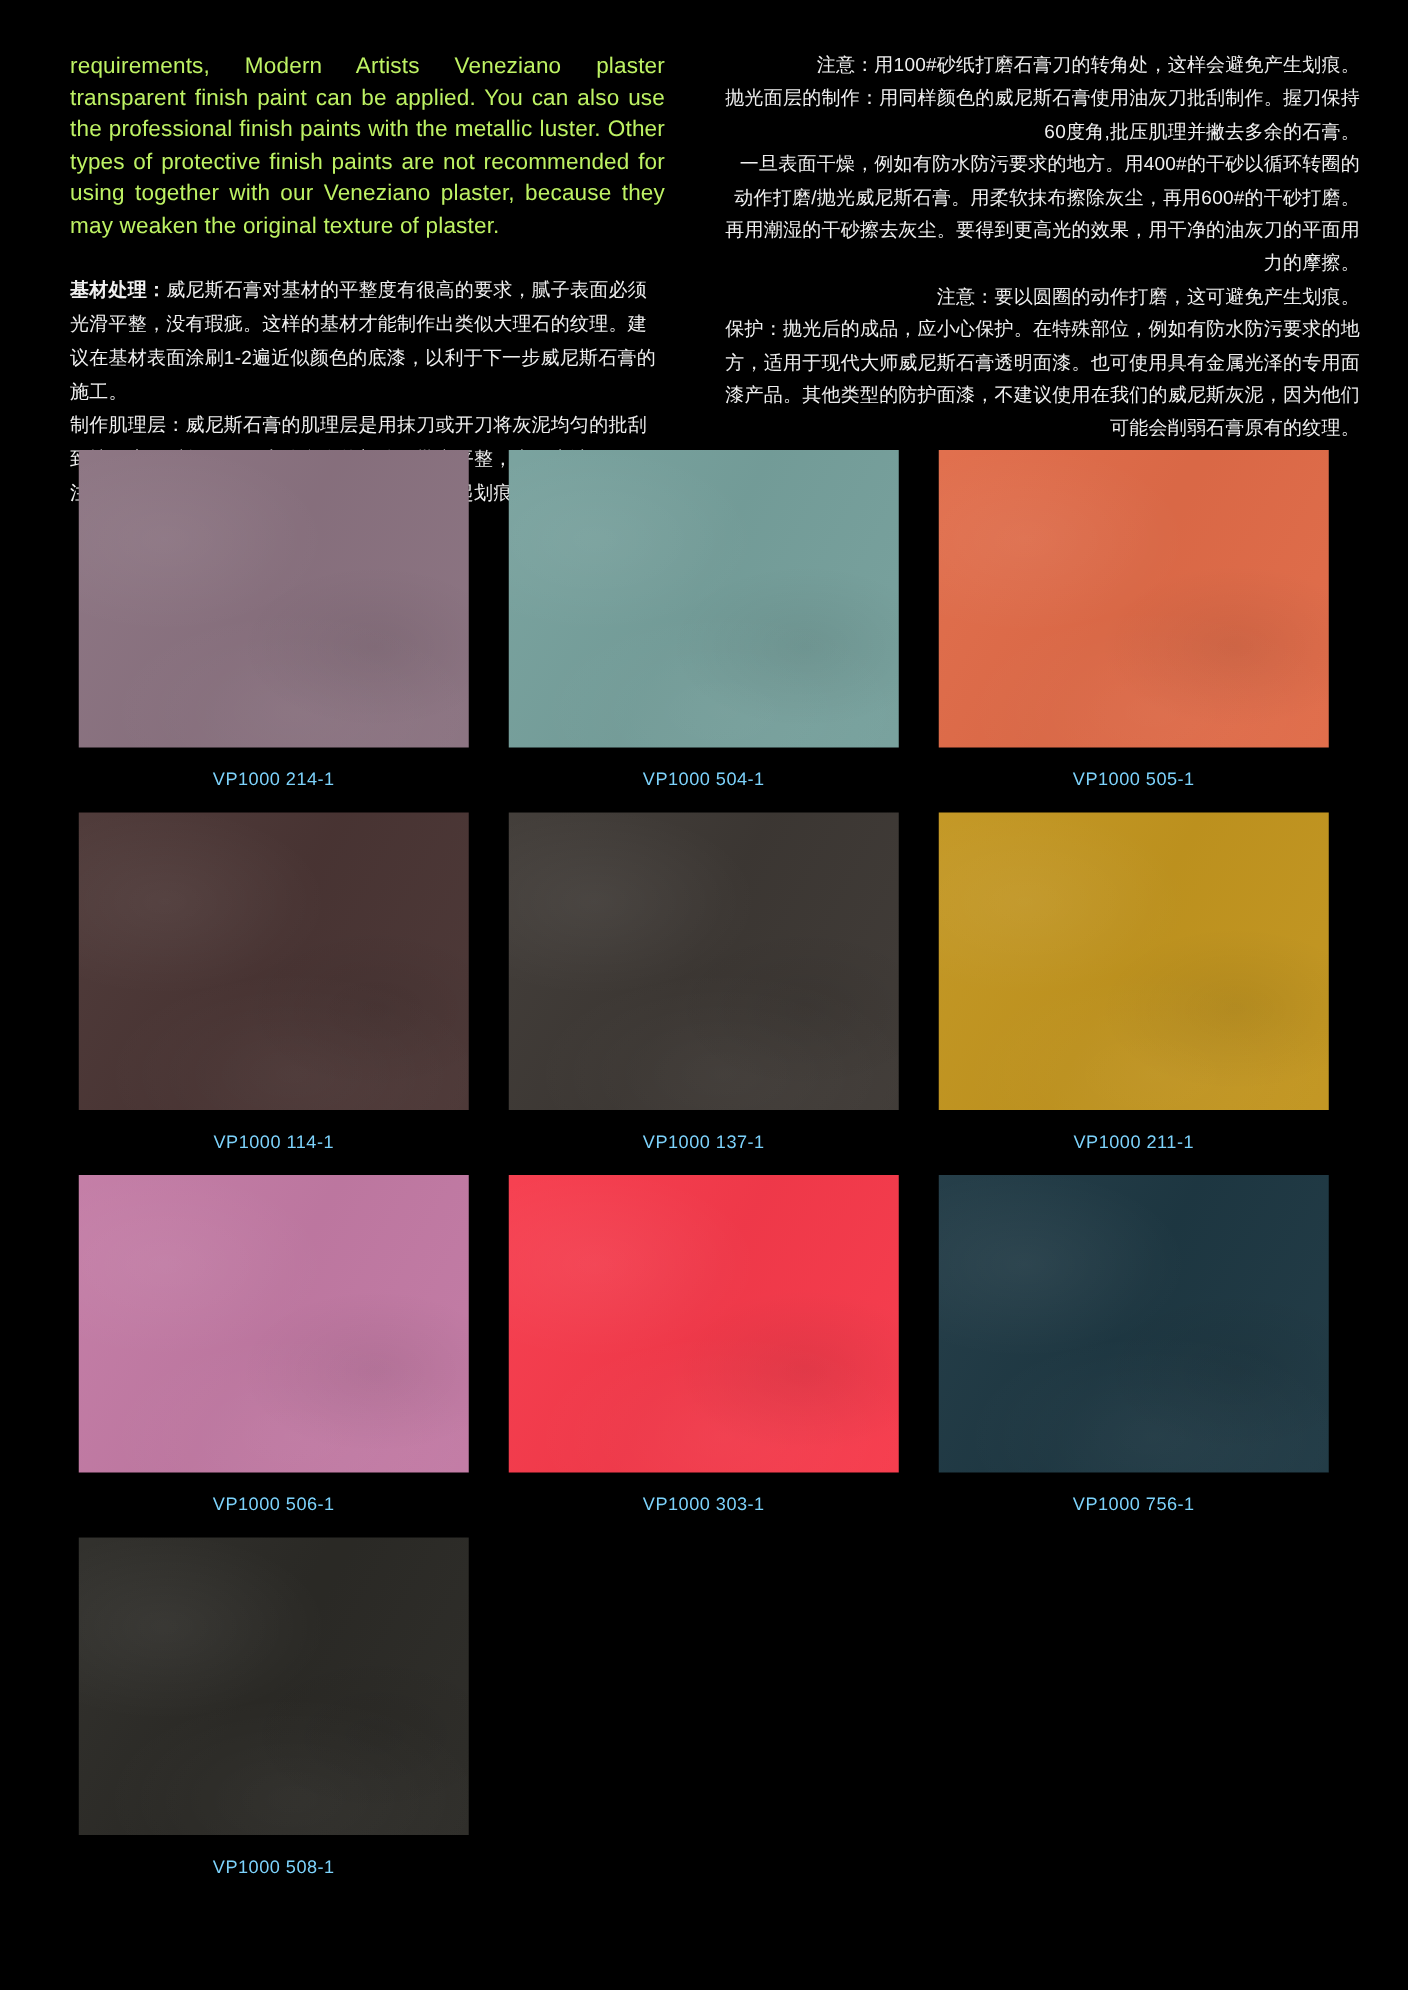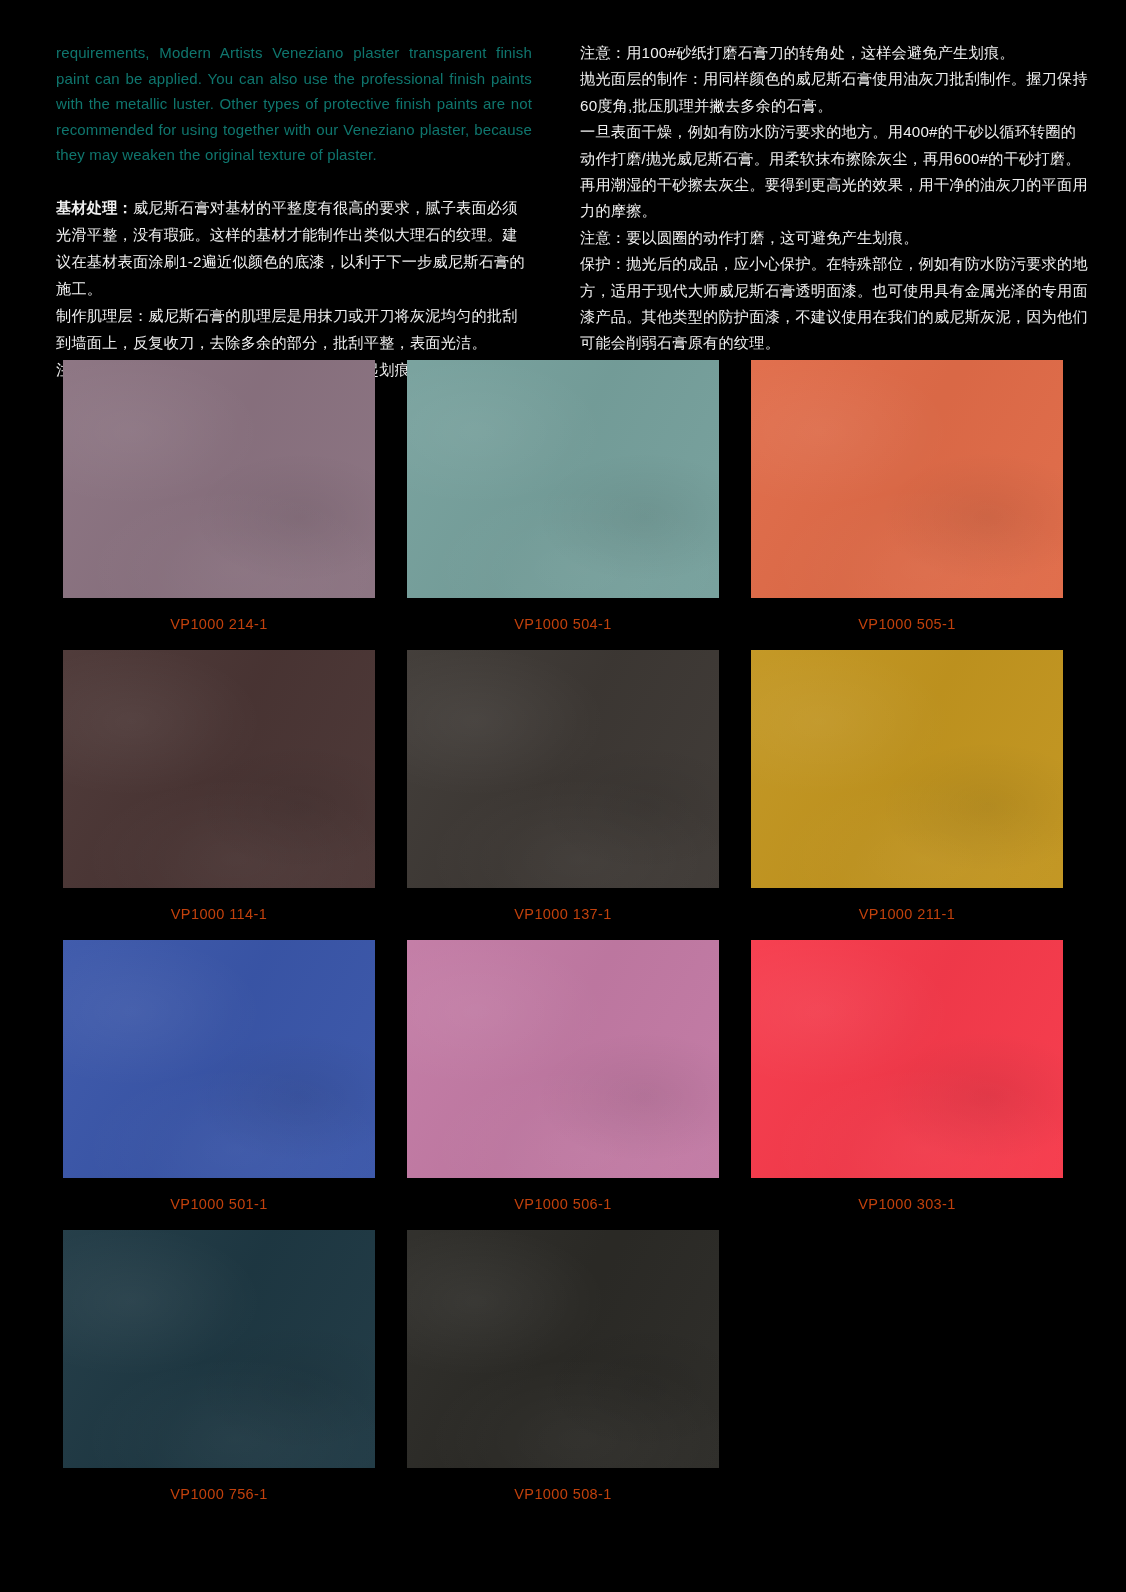--- a/index.html
+++ b/index.html
@@ -32,37 +32,38 @@
   .col-left {
     width: 570px;
     padding: 0 38px 0 56px;
   }
   .col-right {
     width: 556px;
     padding: 0 38px 0 10px;
   }
 
   .para-en {
-    font-size: 15px;
+    font-size: 18px;
     line-height: 25.5px;
     letter-spacing: 0.15px;
     text-align: justify;
     text-justify: inter-word;
     margin: 0 0 26px 0;
-    color: #0f766e;
+    color: #bef264;
   }
   .para-cn {
     font-size: 15.2px;
     line-height: 27px;
     margin: 0;
     color: #f0f0f0;
     letter-spacing: 0.2px;
   }
   .para-cn.right {
     line-height: 26.4px;
+    text-align: right;
   }
   .para-cn .lead {
     font-weight: bold;
   }
 
   
   .grid {
     position: absolute;
     top: 360px;
     left: 0;
@@ -96,21 +97,21 @@
       radial-gradient(ellipse 60% 45% at 22% 30%, rgba(255,255,255,0.055), rgba(255,255,255,0) 70%),
       radial-gradient(ellipse 48% 38% at 76% 66%, rgba(0,0,0,0.07), rgba(0,0,0,0) 72%),
       radial-gradient(ellipse 70% 50% at 55% 88%, rgba(255,255,255,0.035), rgba(255,255,255,0) 70%),
       linear-gradient(118deg, rgba(255,255,255,0.035) 0%, rgba(0,0,0,0.03) 48%, rgba(255,255,255,0.025) 100%);
     pointer-events: none;
   }
   .caption {
     margin-top: 18px;
     font-size: 14.5px;
     letter-spacing: 0.4px;
-    color: #c2410c;
+    color: #7dd3fc;
     text-align: center;
     white-space: nowrap;
   }
 </style>
 </head>
 <body>
 
 <div class="text-block">
 
   <div class="col col-left">
@@ -151,24 +152,20 @@
     </div>
     <div class="cell">
       <div class="swatch" style="background: rgb(61, 56, 52);"></div>
       <div class="caption">VP1000 137-1</div>
     </div>
     <div class="cell">
       <div class="swatch" style="background: rgb(194, 149, 31);"></div>
       <div class="caption">VP1000 211-1</div>
     </div>
     <div class="cell">
-      <div class="swatch" style="background: rgb(58, 86, 169);"></div>
-      <div class="caption">VP1000 501-1</div>
-    </div>
-    <div class="cell">
       <div class="swatch" style="background: rgb(194, 122, 164);"></div>
       <div class="caption">VP1000 506-1</div>
     </div>
     <div class="cell">
       <div class="swatch" style="background: rgb(246, 58, 75);"></div>
       <div class="caption">VP1000 303-1</div>
     </div>
     <div class="cell">
       <div class="swatch" style="background: rgb(30, 56, 67);"></div>
       <div class="caption">VP1000 756-1</div>

